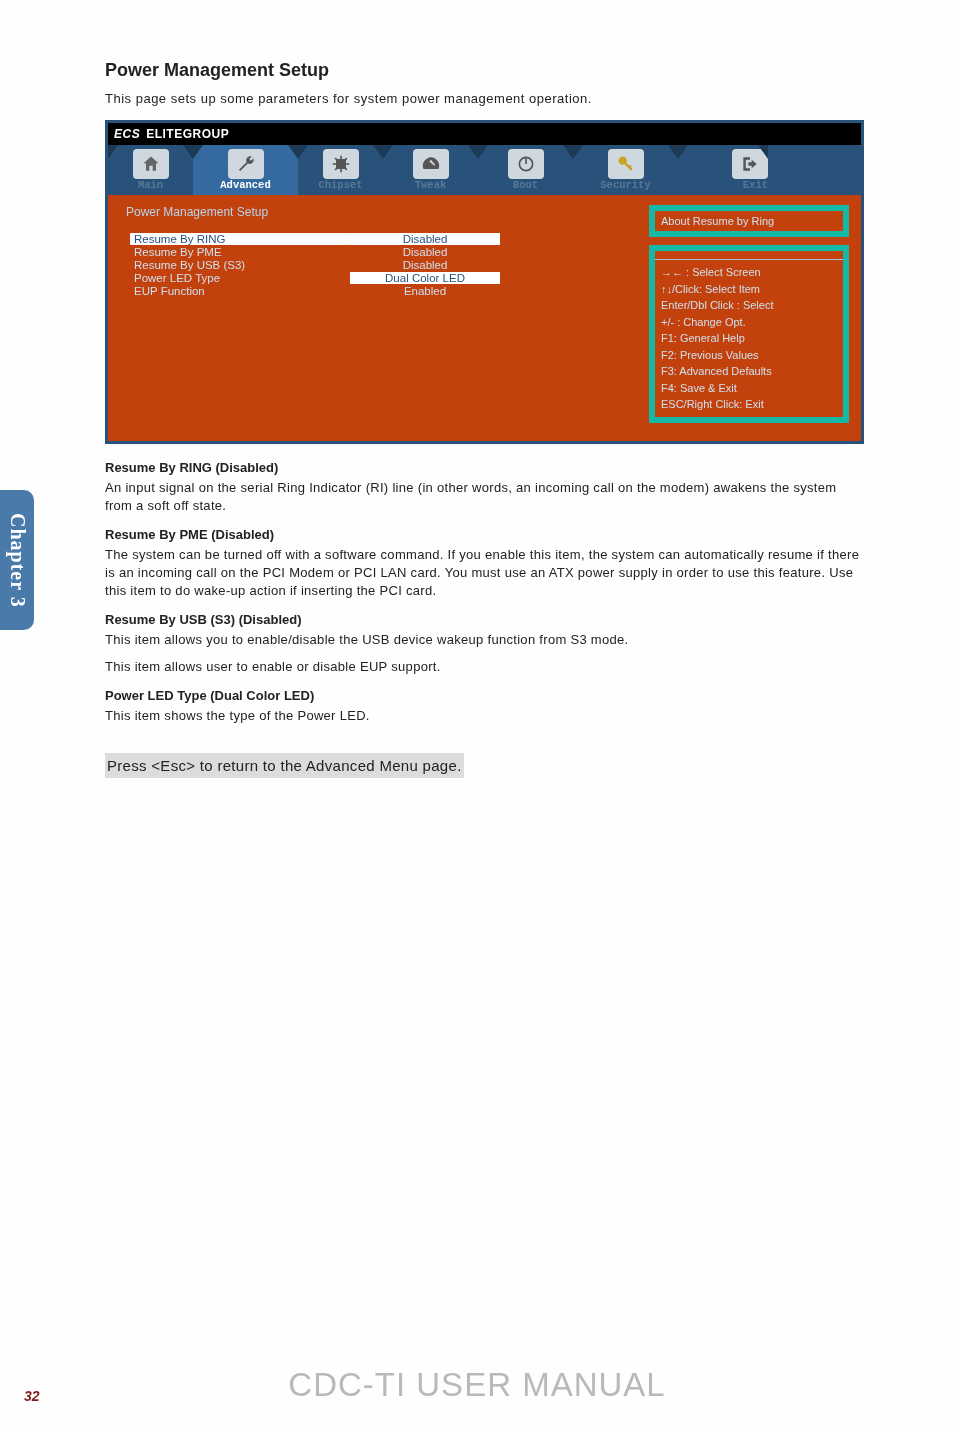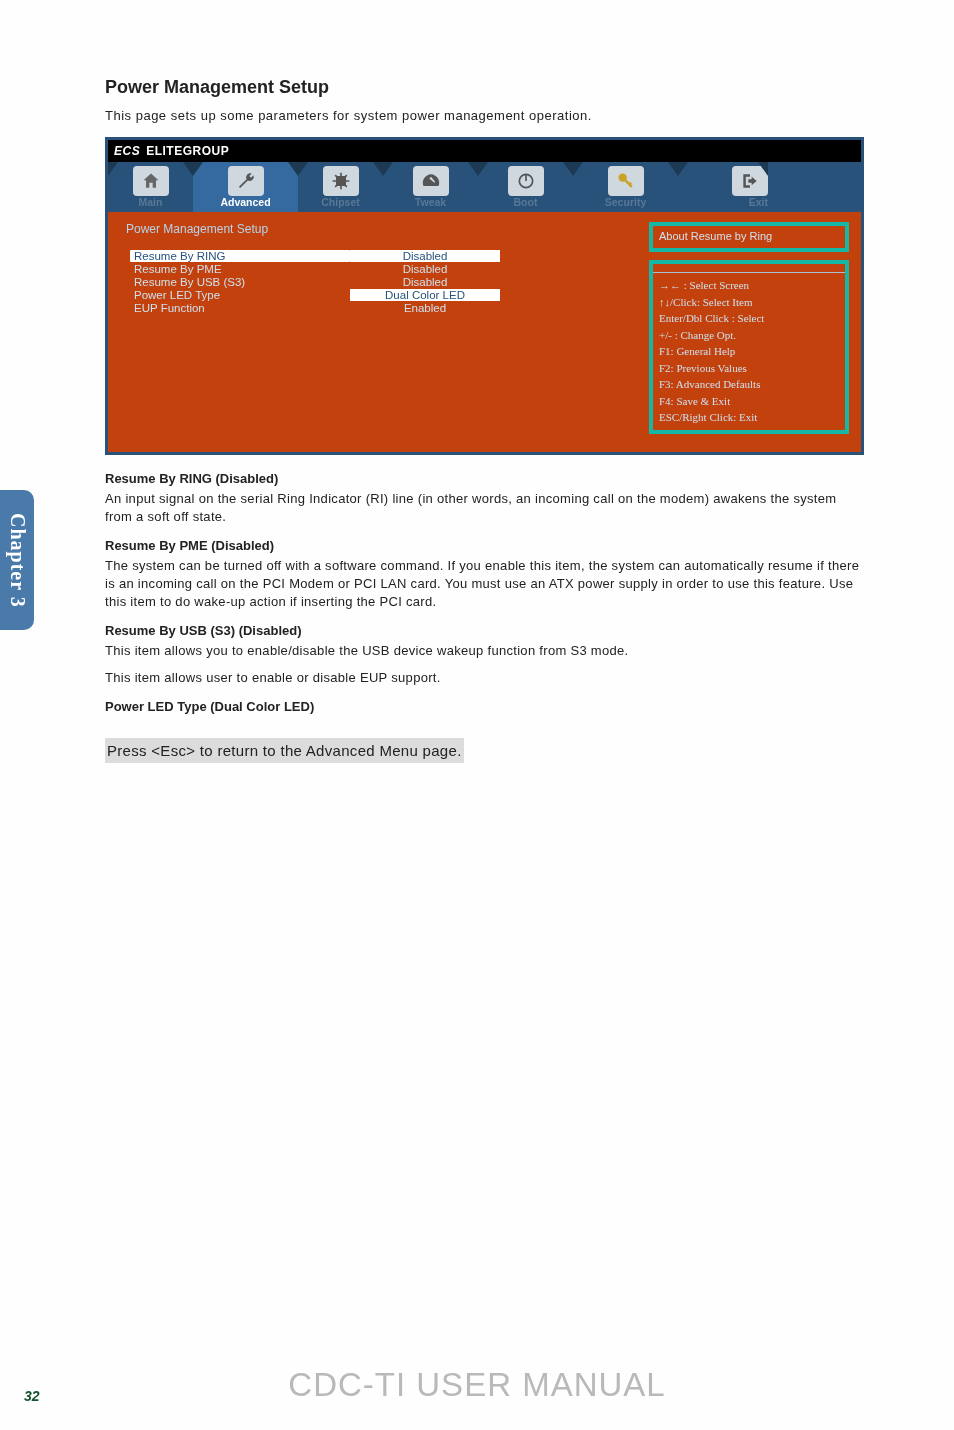--- a/index.html
+++ b/index.html
@@ -5,21 +5,21 @@
   *{box-sizing:border-box;margin:0;padding:0;}
   body{
     width:954px;
     height:1430px;
     background:#fefefe;
     font-family:Verdana,Geneva,sans-serif;
     color:#222;
     position:relative;
   }
   .content{
-    padding:77px 90px 0 105px;
+    padding:60px 90px 0 105px;
   }
   h2.page-title{
     font-size:18px;
     font-weight:700;
     margin-bottom:10px;
   }
   .intro{
     font-size:13px;
     letter-spacing:0.5px;
     margin-bottom:14px;
@@ -53,20 +53,21 @@
     height:50px;
     flex:1;
     background:#29527a;
     display:flex;
     flex-direction:column;
     align-items:center;
     justify-content:flex-end;
     font-size:10.5px;
     color:#6892b6;
     padding-bottom:4px;
+    font-family:Liberation Mono, monospace;
   }
   .tab.main{flex:0 0 85px;}
   .tab.advanced{flex:0 0 105px;}
   .tab.chipset{flex:0 0 85px;}
   .tab.tweak{flex:0 0 95px;}
   .tab.boot{flex:0 0 95px;}
   .tab.security{flex:0 0 105px;}
   .tab.exit{flex:0 0 90px;align-items:flex-end;}
   .tab .tri-l,.tab .tri-r{
     position:absolute;top:0;width:0;height:0;
@@ -139,27 +140,27 @@
   .setting-row.highlight-val .setting-value{
     background:#fff;color:#29527a;
   }
   .bios-right{
     flex:0 0 200px;
     display:flex;
     flex-direction:column;
     gap:8px;
   }
   .help-box{
-    border:4px solid #14b8a6;
+    border:6px solid #14b8a6;
     padding:4px 6px;
     font-size:11px;
     min-height:30px;
     color:#cfe0ee;
   }
-  .help-box.big{flex:1;line-height:1.5;font-family:Liberation Serif, serif;}
+  .help-box.big{flex:1;line-height:1.5;}
   .help-box.big hr{border:none;border-top:1px solid #a6c0d6;margin:4px -6px;}
   .subhead{
     font-size:13px;
     font-weight:700;
     margin-top:12px;
     margin-bottom:4px;
   }
   .para{
     font-size:13px;
     letter-spacing:0.3px;
@@ -209,21 +210,21 @@
     letter-spacing:1px;
   }
   .footer .pagenum{
     position:absolute;
     left:24px;
     bottom:0px;
     font-family:Arial,sans-serif;
     font-size:14px;
     font-weight:700;
     font-style:italic;
-    color:#14532d;
+    color:#7f1d1d;
   }
   .icon-simple{width:22px;height:20px;}
 </style>
 </head>
 <body>
 
 <div class="content">
   <h2 class="page-title">Power Management Setup</h2>
   <p class="intro">This page sets up some parameters for system power management operation.</p>
 
@@ -354,20 +355,21 @@
 
   <div class="subhead">Resume By PME (Disabled)</div>
   <p class="para">The system can be turned off with a software command. If you enable this item, the system can automatically resume if there is an incoming call on the PCI Modem or PCI LAN card. You must use an ATX power supply in order to use this feature. Use this item to do wake-up action if inserting the PCI card.</p>
 
   <div class="subhead">Resume By USB (S3) (Disabled)</div>
   <p class="para">This item allows you to enable/disable the USB device wakeup function from S3 mode.</p>
 
   <p class="para">This item allows user to enable or disable EUP support.</p>
 
   <div class="subhead">Power LED Type (Dual Color LED)</div>
+  <p class="para">This item shows the type of the Power LED.</p>
 
   <div class="greybox">Press &lt;Esc&gt; to return to the Advanced Menu page.</div>
 </div>
 
 <div class="side-tab">
   <span>Chapter 3</span>
 </div>
 
 <div class="footer">
   <span class="pagenum">32</span>

